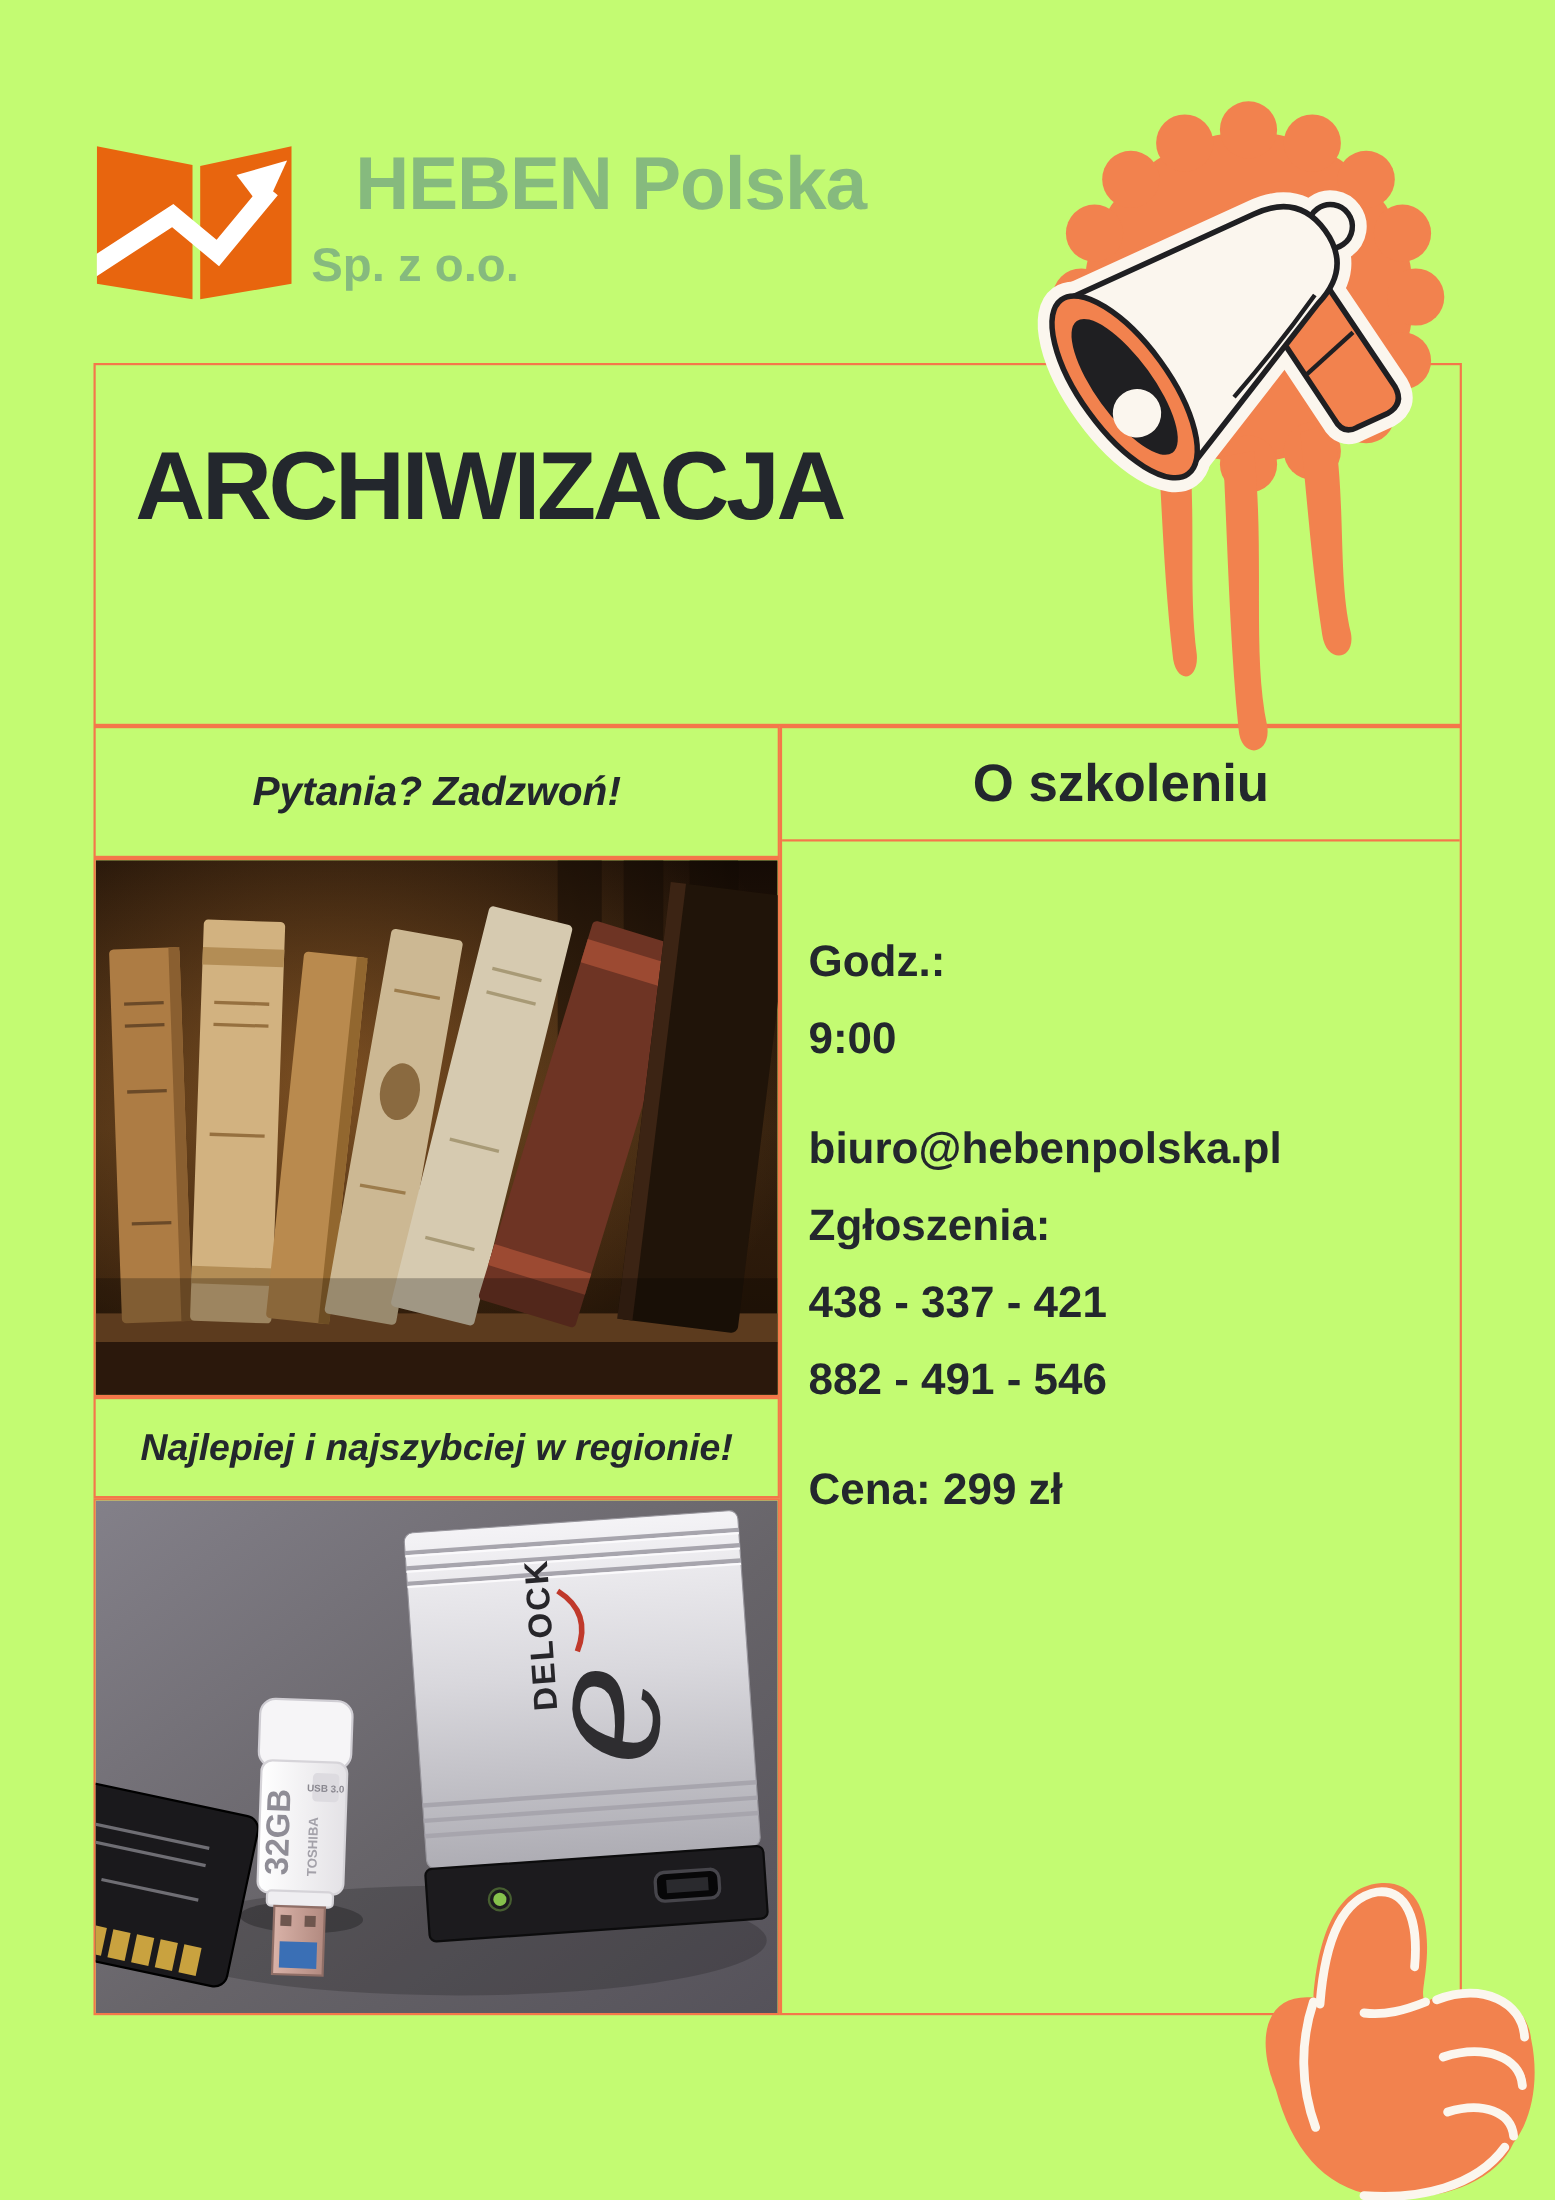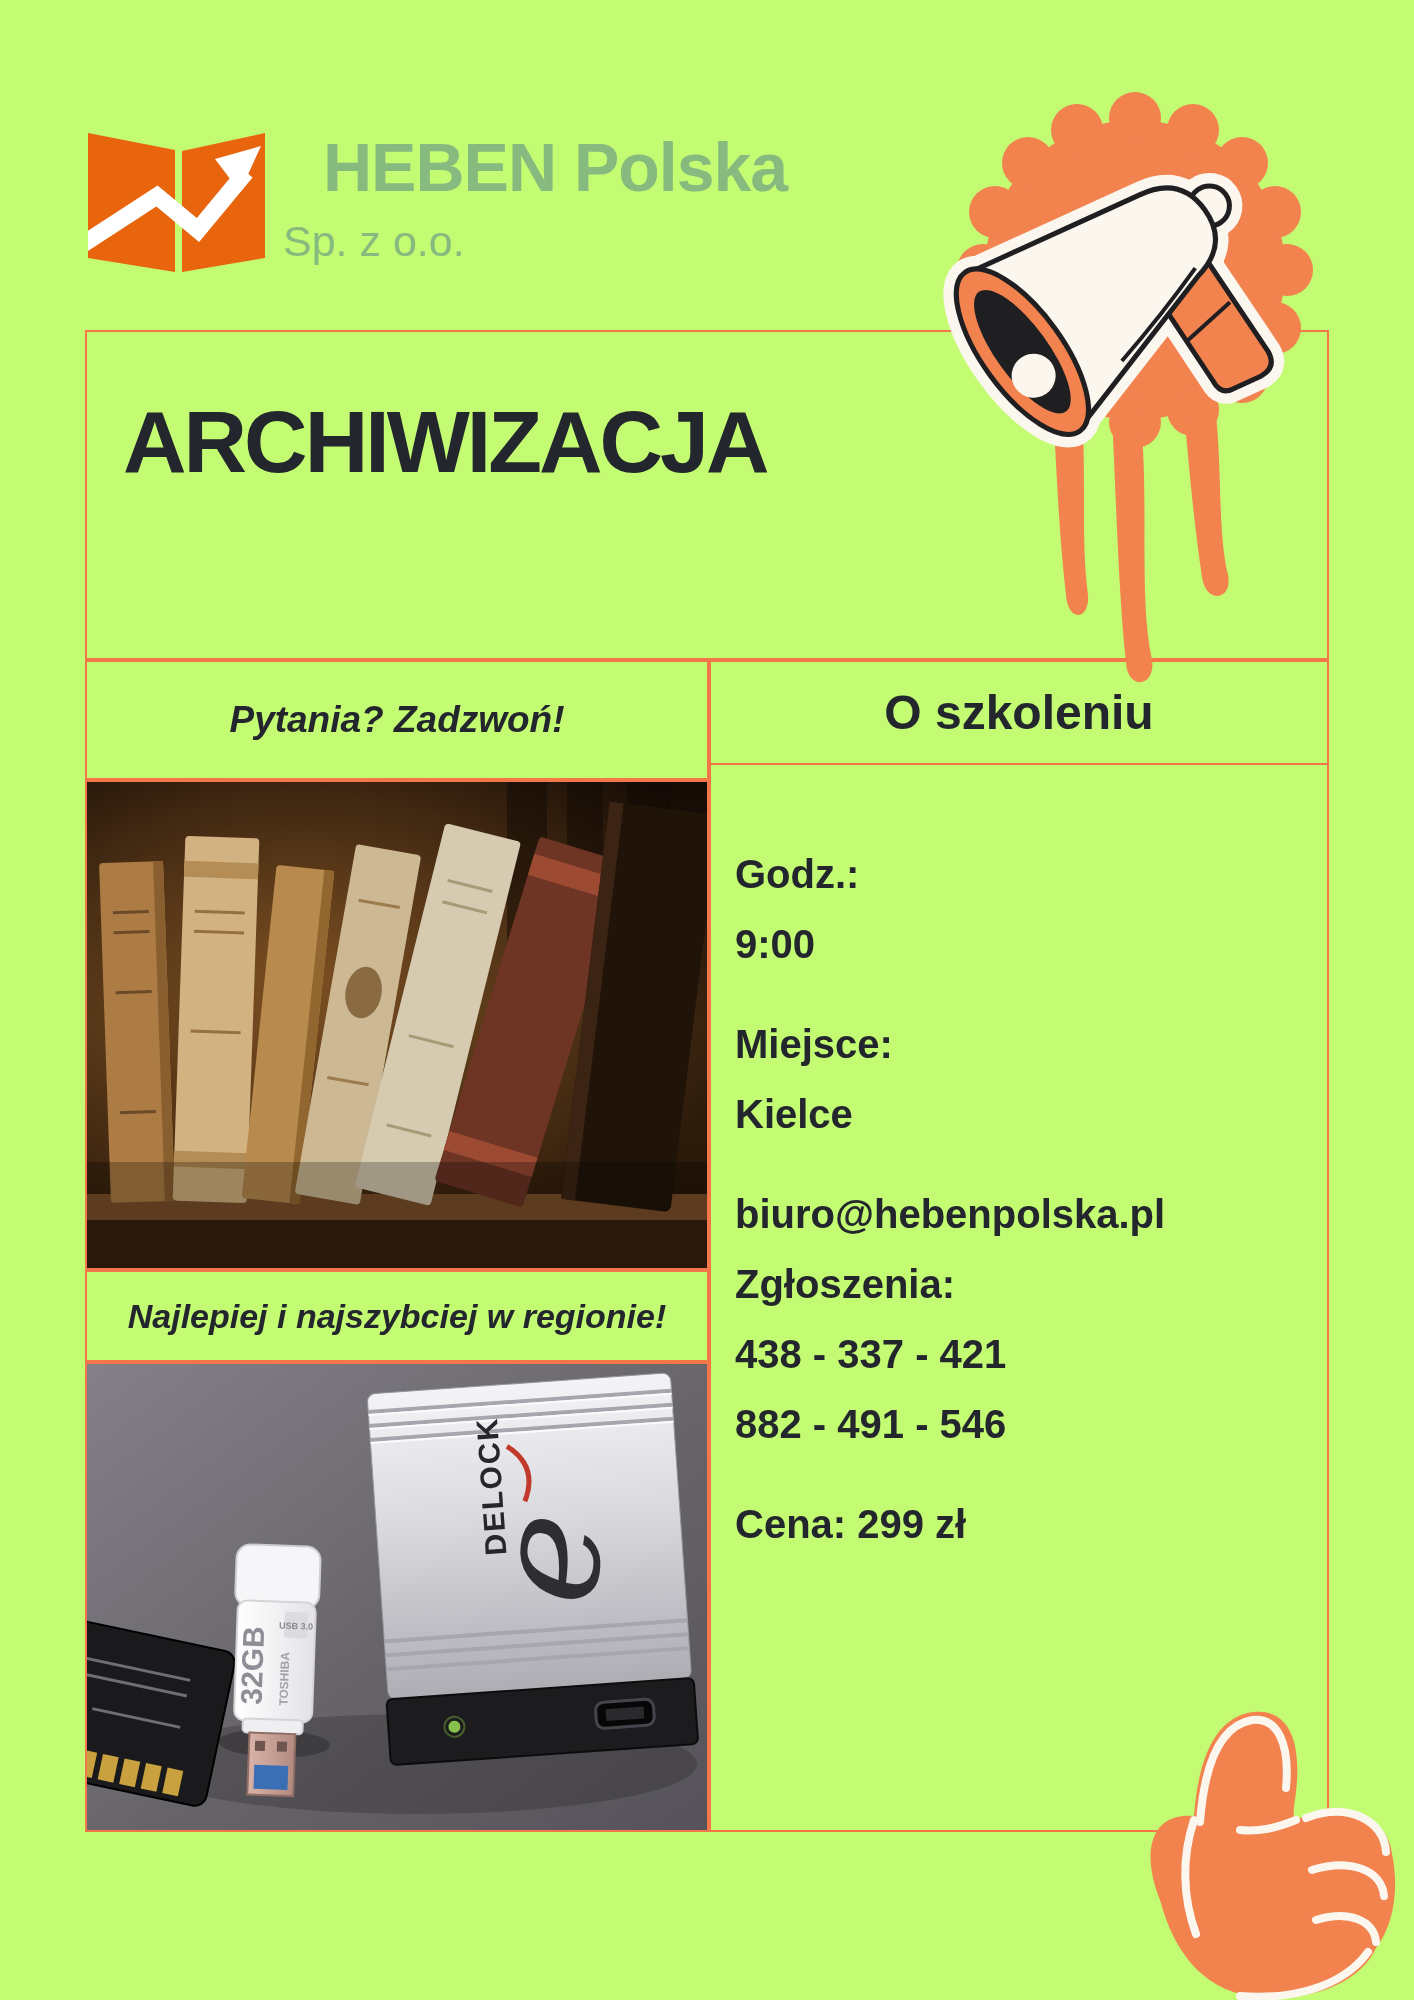--- a/index.html
+++ b/index.html
@@ -7,21 +7,21 @@
     --logo-orange:#e8650e; --brand-green:#86ba7e; --text:#23272d;
   }
   html,body{margin:0;padding:0;}
   body{font-family:"Liberation Sans",sans-serif;background:#888;}
   .page{position:relative;width:1414px;height:2000px;background:var(--background);overflow:hidden;margin:0 auto;}
   .abs{position:absolute;}
   .obox{position:absolute;border:2px solid var(--border);box-sizing:border-box;background:transparent;}
   
   .brand-text{position:absolute;left:283px;top:124px;color:var(--brand-green);}
   .brand-name{font-size:68px;line-height:86px;letter-spacing:-1px;font-weight:700;margin-left:40px;}
-  .brand-legal{font-size:43px;line-height:46px;margin-top:8px;font-weight:400;}
+  .brand-legal{font-size:43px;line-height:46px;margin-top:8px;font-weight:700;}
   
   .title-box{left:85px;top:330px;width:1244px;height:330px;}
   .page-title{margin:64px 0 0 36px;font-size:88px;line-height:92px;font-weight:800;letter-spacing:-3px;color:var(--text);}
   .event-date{margin:42px 0 0 38px;font-size:50px;line-height:56px;font-weight:700;letter-spacing:1px;color:var(--text);}
   
   .hdr{display:flex;align-items:center;justify-content:center;text-align:center;color:var(--text);font-weight:700;font-style:italic;}
   .left-hdr1{left:85px;top:660px;width:624px;height:120px;font-size:37px;}
   .books-box{left:85px;top:780px;width:624px;height:490px;}
   .left-hdr2{left:85px;top:1270px;width:624px;height:92px;font-size:34px;}
   .usb-box{left:85px;top:1362px;width:624px;height:470px;}
@@ -276,24 +276,20 @@
   <div class="obox right-box">
     <div class="right-hdr">
       <span>O szkoleniu</span>
     </div>
     <div class="right-content">
       <div class="rgroup">
         <div>Godz.:</div>
         <div>9:00</div>
       </div>
       <div class="rgroup">
-        <div>Miejsce:</div>
-        <div>Kielce</div>
-      </div>
-      <div class="rgroup">
         <div>biuro@hebenpolska.pl</div>
         <div>Zgłoszenia:</div>
         <div>438 - 337 - 421</div>
         <div>882 - 491 - 546</div>
       </div>
       <div class="rgroup">
         <div>Cena: 299 zł</div>
       </div>
     </div>
   </div>

